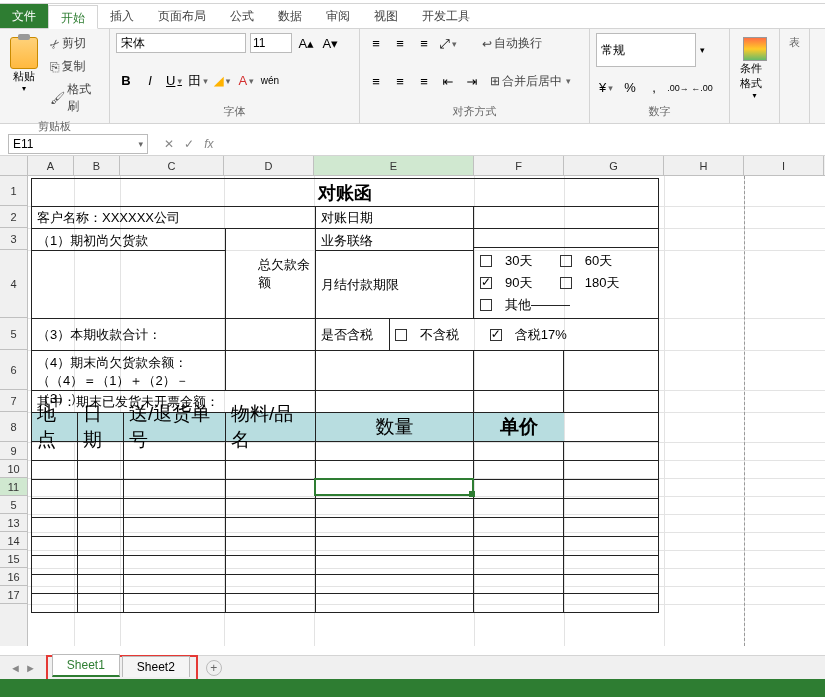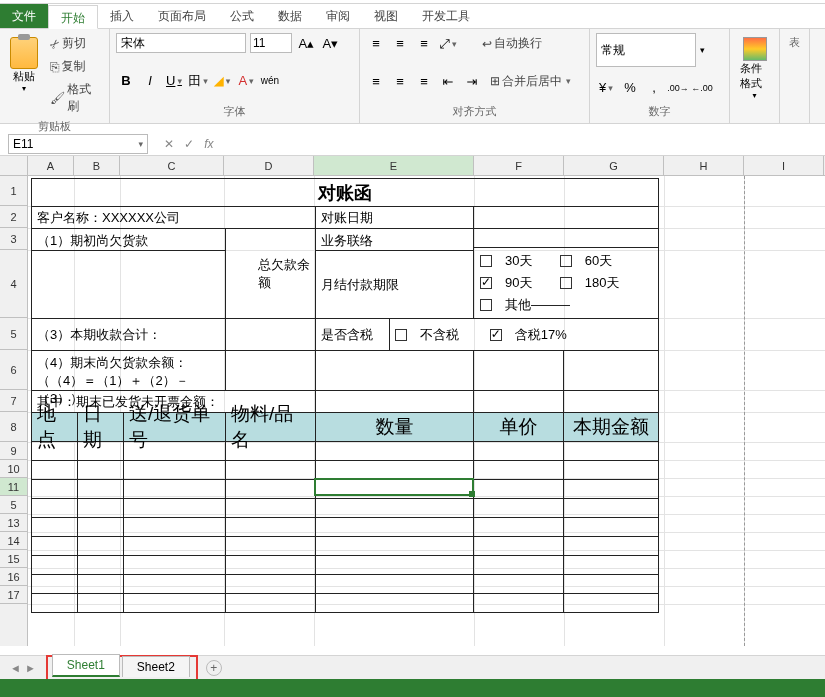--- a/index.html
+++ b/index.html
@@ -344,22 +344,21 @@
             <div class="cellb" style="width:158px;"></div>
             <div class="cellb" style="width:90px;"></div>
             <div class="cellb" style="flex:1;"></div>
           </div>
           <div class="tbl-row table-header-row">
             <div class="cellb" style="width:46px;">地点</div>
             <div class="cellb" style="width:46px;">日期</div>
             <div class="cellb" style="width:102px;">送/退货单号</div>
             <div class="cellb" style="width:90px;">物料/品名</div>
             <div class="cellb" style="width:158px;">数量</div>
-            <div class="cellb" style="width:90px;">单价</div>
-            <div class="cellb" style="flex:1;">本期金额</div>
+            <div class="cellb" style="width:90px;font-weight:bold;">单价</div>
           </div>
           <div id="data-rows">
               <div class="tbl-row data-row">
                 <div class="cellb" style="width: 46px;"></div>
                 <div class="cellb" style="width: 46px;"></div>
                 <div class="cellb" style="width: 102px;"></div>
                 <div class="cellb" style="width: 90px;"></div>
                 <div class="cellb" style="width: 158px;"></div>
                 <div class="cellb" style="width: 90px;"></div>
                 <div class="cellb" style="flex: 1 1 0%;"></div>

